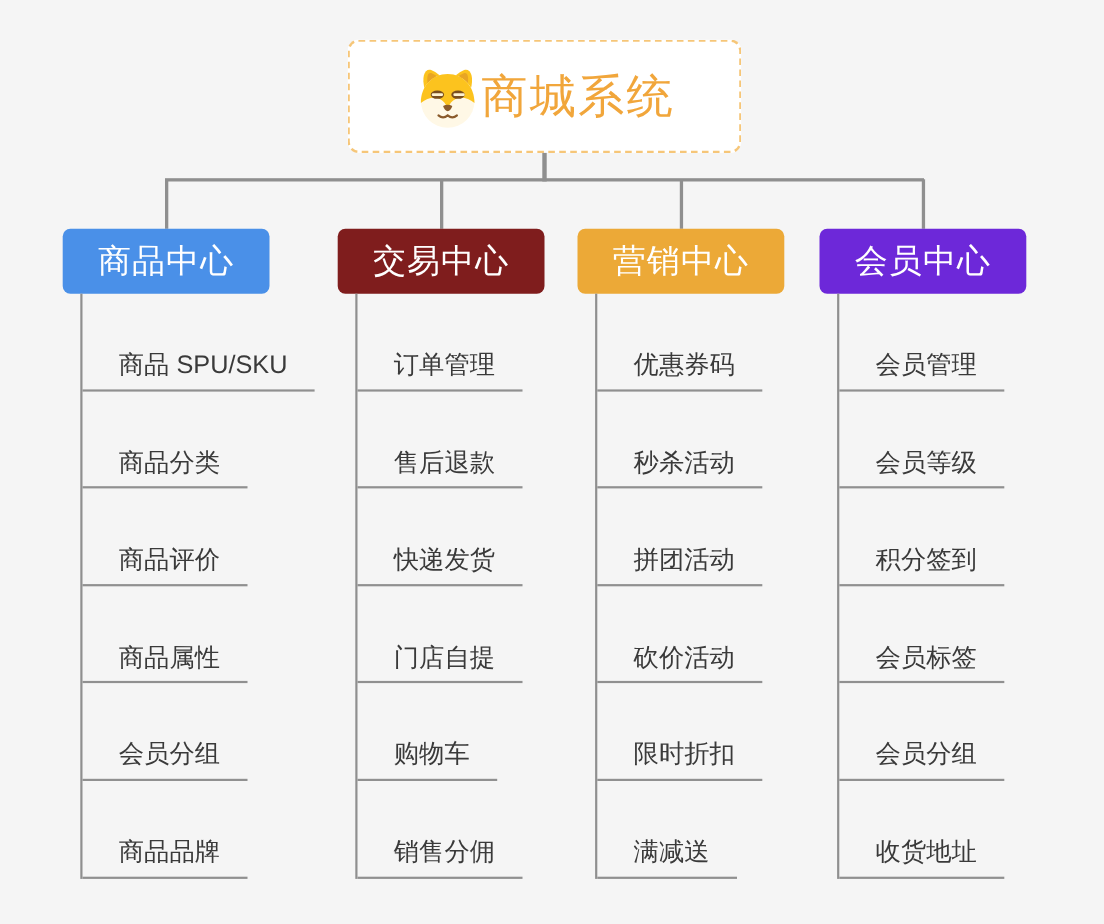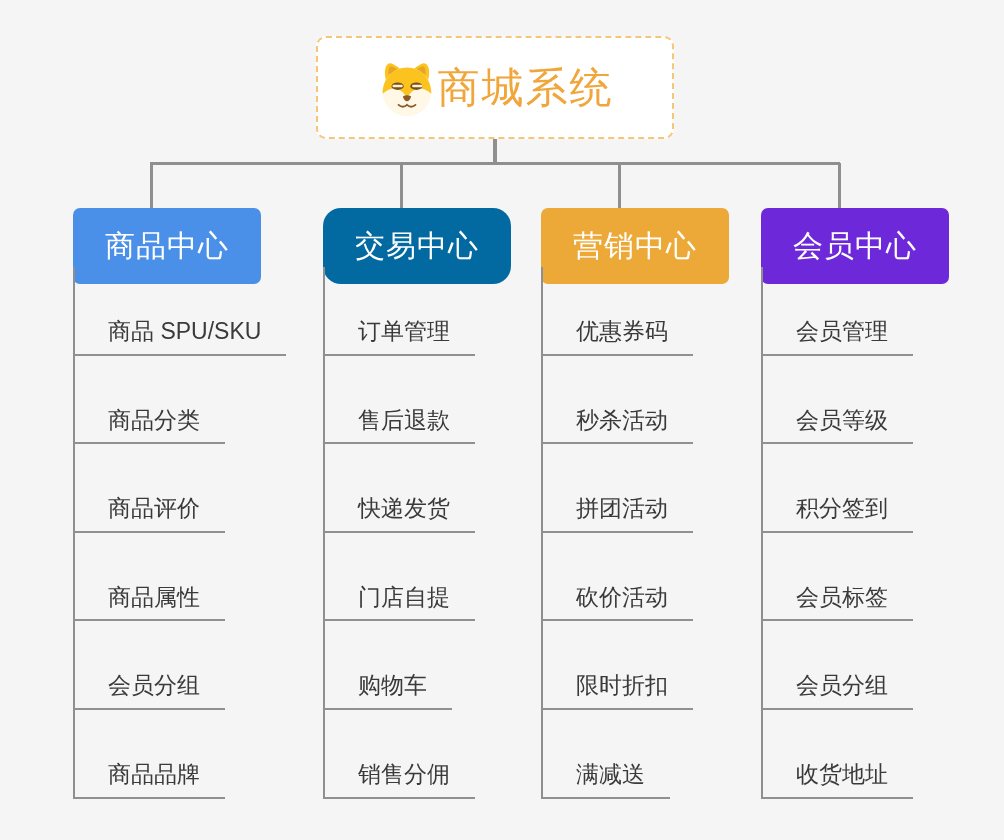--- a/index.html
+++ b/index.html
@@ -51,22 +51,22 @@
     height: 840px;
   }
   .branch .drop {
     position: absolute;
     left: 92.5px; top: 163px;
     width: 3px; height: 45px;
     background: #8f8f8f;
   }
   .branch-header {
     position: absolute;
-    left: 16px; top: 208px;
-    width: 188px; height: 76px;
+    left: 0; top: 208px;
+    width: 188px; height: 59px;
     border-radius: 7px;
     display: flex;
     align-items: center;
     justify-content: center;
     font-size: 30px;
     letter-spacing: 1px;
     color: #ffffff;
     cursor: default;
   }
   .tree {
@@ -146,21 +146,21 @@
           <div class="tree-item">
             <span class="item-label">会员分组</span>
           </div>
           <div class="tree-item">
             <span class="item-label">商品品牌</span>
           </div>
         </div>
   </div>
       <div class="branch" style="left: 307px;">
     <div class="drop"></div>
-    <div class="branch-header" style="background: #0369a1; border-radius: 18px;">
+    <div class="branch-header" style="background: #7f1d1d;">
       <span>交易中心</span>
     </div>
     <div class="tree">
           <div class="tree-item">
             <span class="item-label">订单管理</span>
           </div>
           <div class="tree-item">
             <span class="item-label">售后退款</span>
           </div>
           <div class="tree-item">

